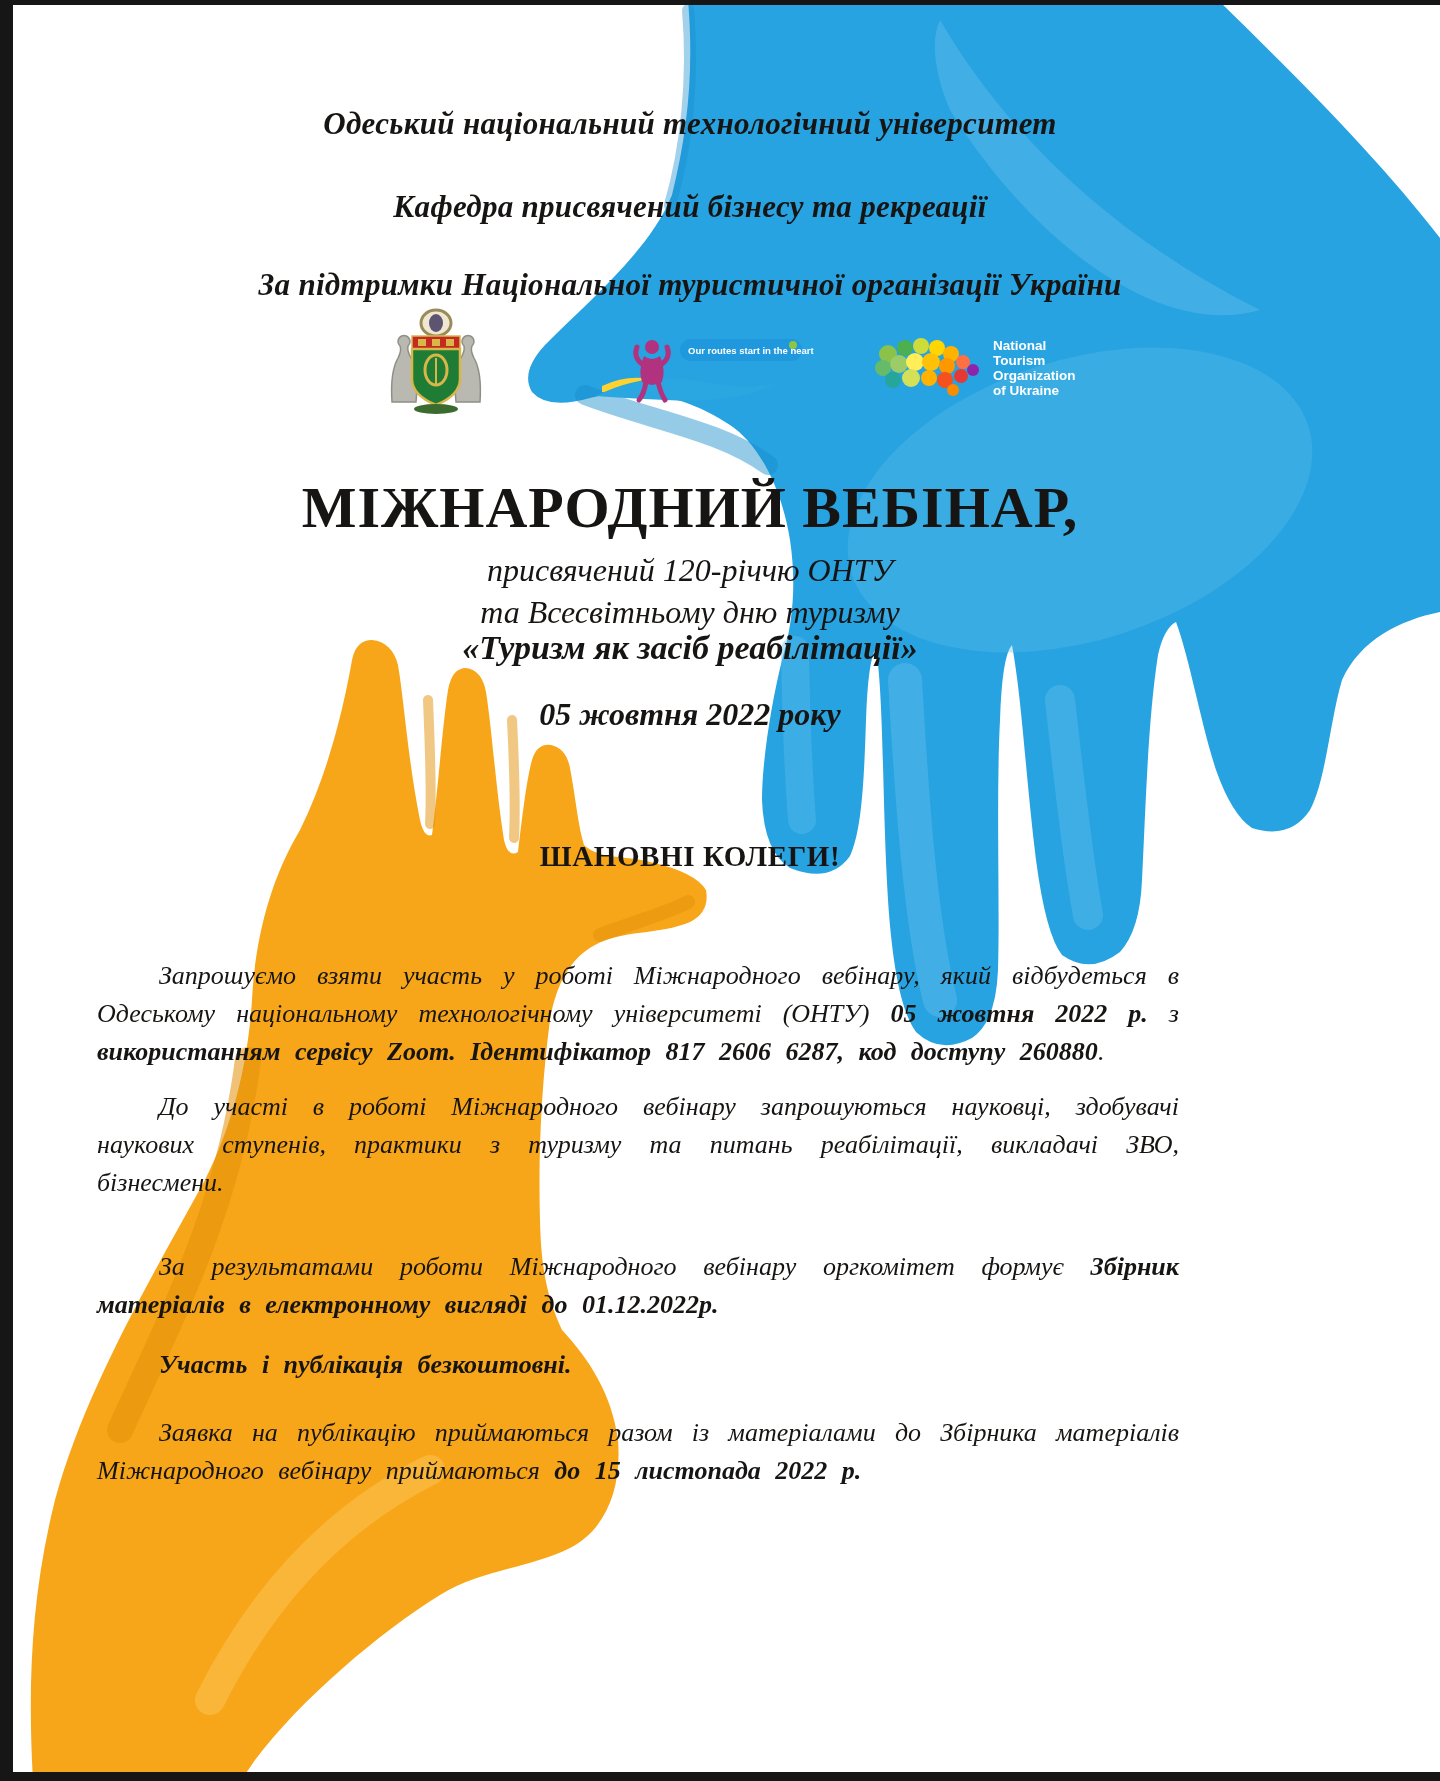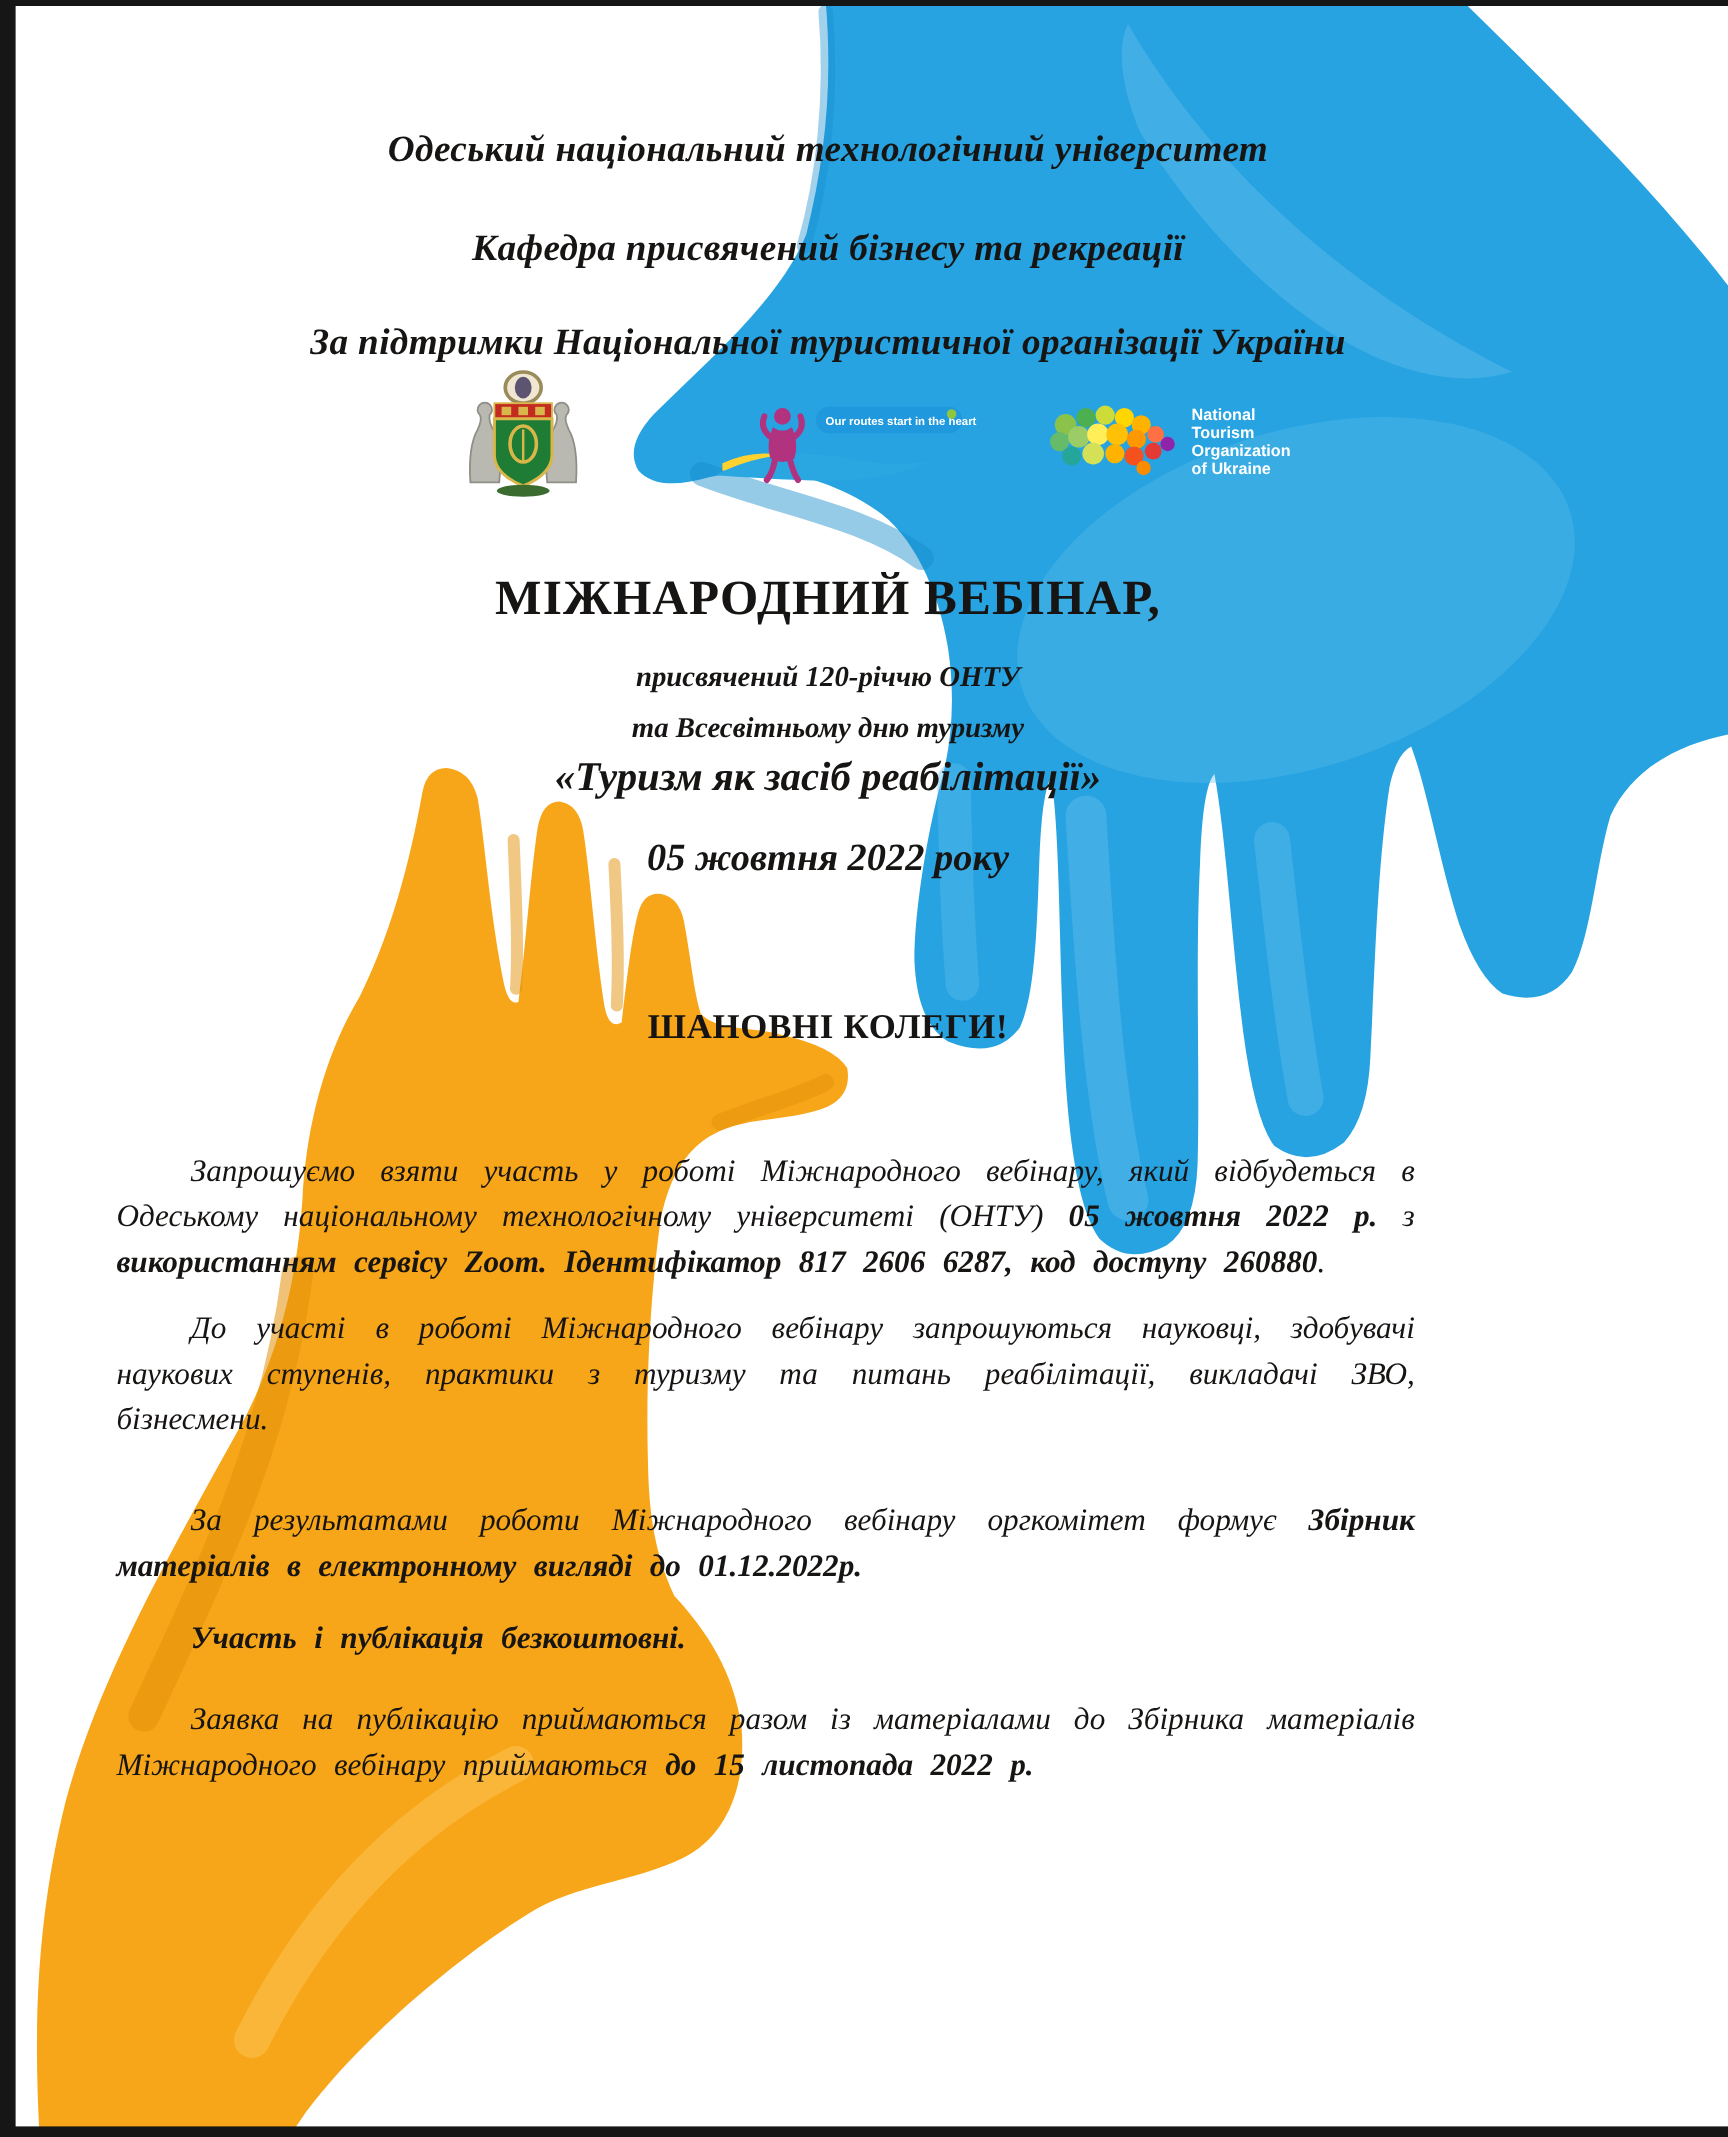--- a/index.html
+++ b/index.html
@@ -18,22 +18,22 @@
   .edge { position:absolute; background:#161616; z-index:30; }
   .edge-left { left:0; top:0; width:13px; height:1781px; }
   .edge-top { left:0; top:0; width:1440px; height:5px; }
   .edge-bottom { left:0; top:1772px; width:1440px; height:9px; }
 
   .center-col { position:absolute; left:80px; width:1220px; text-align:center; z-index:10; }
   .hdr { font-size:31px; font-weight:700; font-style:italic; letter-spacing:.3px; }
   .hdr1 { top:106px; }
   .hdr2 { top:189px; }
   .hdr3 { top:267px; }
-  .main-title { top:474px; font-size:41px; font-weight:700; letter-spacing:1px; }
-  .sub { font-size:24px; font-style:italic;font-weight:bold; }
+  .main-title { top:474px; font-size:58px; font-weight:700; letter-spacing:1px; }
+  .sub { font-size:32px; font-style:italic; }
   .sub1 { top:552px; }
   .sub2 { top:594px; }
   .sub-quote { top:629px; font-size:34px; font-weight:700; font-style:italic; }
   .date-line { top:696px; font-size:32px; font-weight:700; font-style:italic;text-align:center; }
   .salutation { top:840px; font-size:29px; font-weight:700; letter-spacing:.6px; }
 
   .body-text {
     position:absolute; left:80px; top:940px; width:1116px; z-index:10;
   }
   .body-text p {

